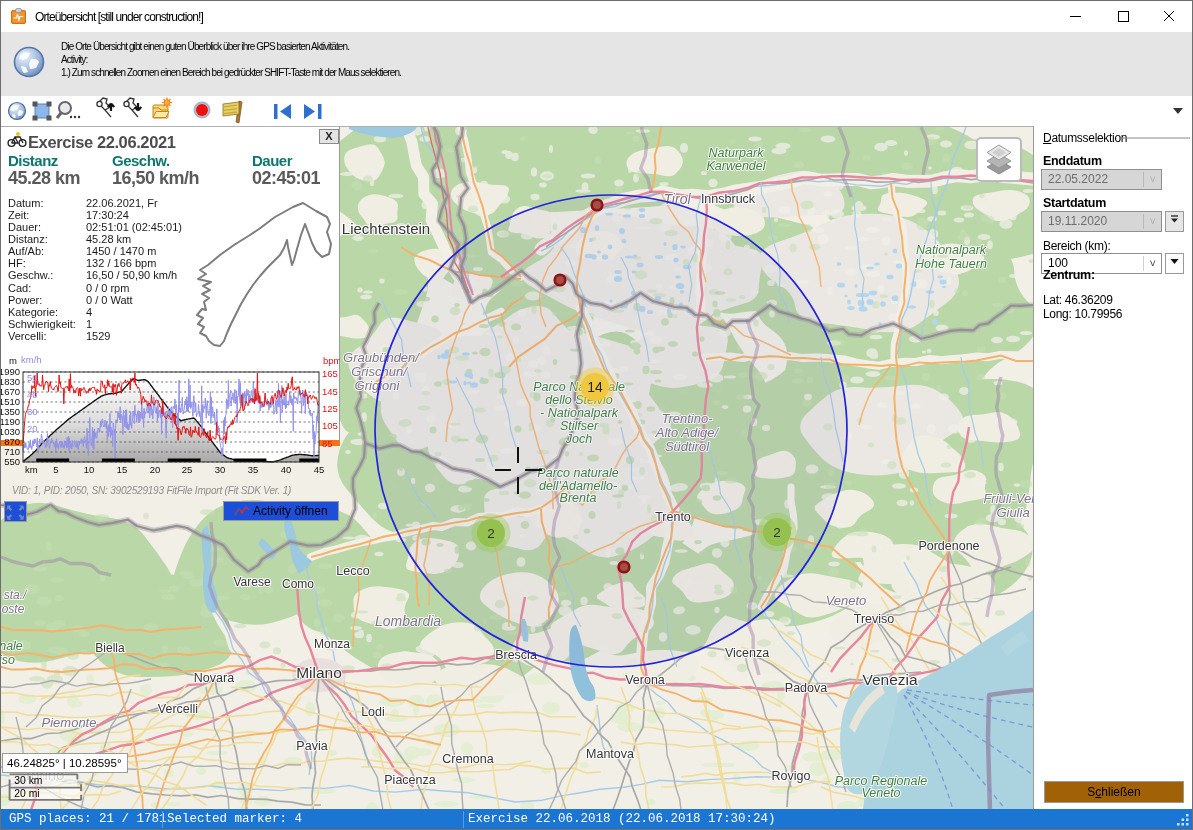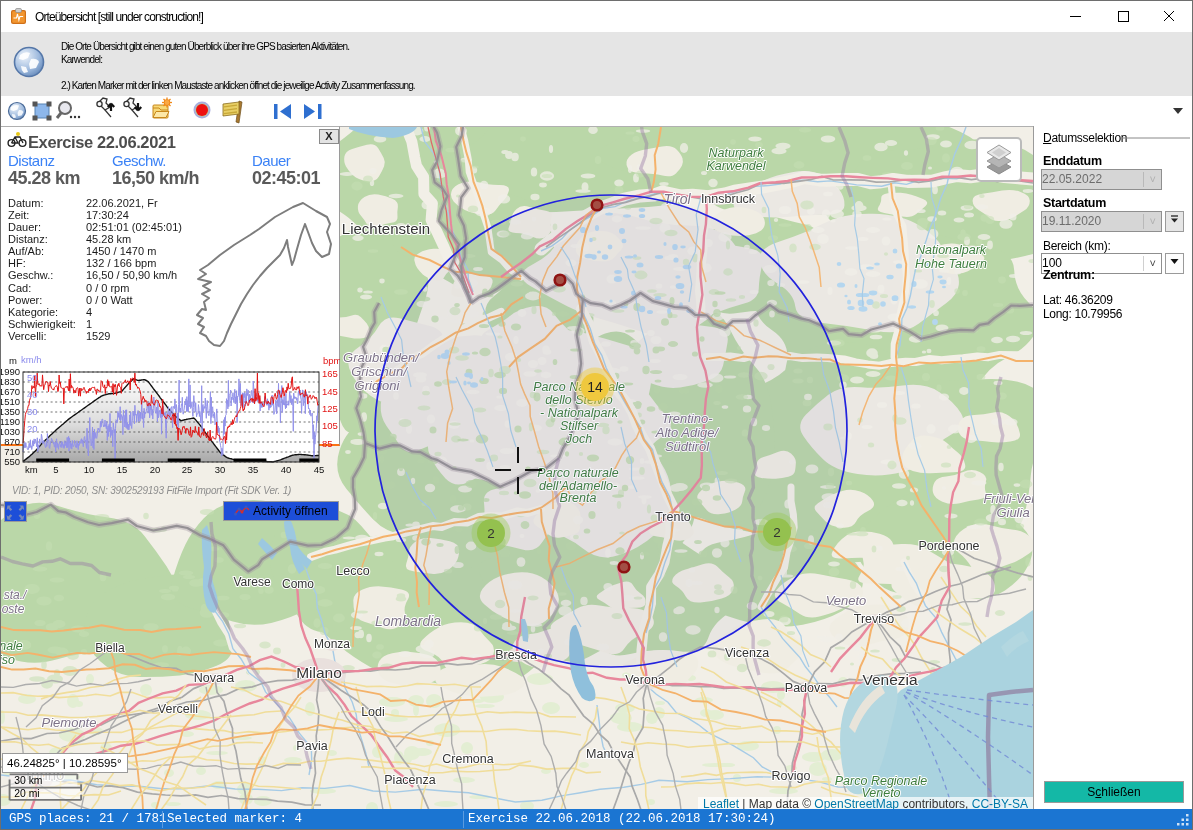--- a/index.html
+++ b/index.html
@@ -11,43 +11,43 @@
 
 #info { left:0; top:31px; width:100%; height:64px; background:#e5e5e5; font-size:10px; letter-spacing:-0.9px; color:#000; }
 #info div { position:absolute; left:60px; white-space:nowrap; }
 
 #toolbar { left:0; top:95px; width:100%; height:30px; background:#fff; }
 
 #map { left:0; top:125px; width:1032px; height:683px; overflow:hidden; background:#f1eee6;
   border-top:1px solid #b0b0b0; }
 
 #panel { left:0; top:125px; width:339px; height:320px; background:#fff;
-  border-right:1px solid #9a9a9a; border-bottom:2px solid #f97316; border-top:1px solid #b0b0b0; }
+  border-right:1px solid #9a9a9a; border-bottom:6px solid #f97316; border-top:1px solid #b0b0b0; }
 #panel h1 { position:absolute; left:27px; top:6px; font-size:16.5px; color:#4d4d4d;
   letter-spacing:-0.4px; font-weight:bold; }
 .xbtn { position:absolute; left:318px; top:2px; width:20px; height:15px; background:#e3e3e3;
   border:1px solid #8a8a8a; font-size:11px; font-weight:bold; color:#222; text-align:center;
   line-height:13px; }
-.stath { position:absolute; top:25px; font-size:15px; letter-spacing:-0.5px; font-weight:normal; color:#3b82f6; }
+.stath { position:absolute; top:25px; font-size:15px; letter-spacing:-0.5px; font-weight:bold; color:#0f766e; }
 .statv { position:absolute; top:41px; font-size:18px; letter-spacing:-0.5px; font-weight:bold; color:#5a5a5a; }
 #drows { position:absolute; left:7px; top:70px; width:220px; font-size:11px; color:#1a1a1a; }
 .drow { height:12.08px; line-height:12.08px; white-space:nowrap; }
 .dl { display:inline-block; width:78px; }
 #vid { position:absolute; left:11px; top:358px; font-size:10px; letter-spacing:-0.2px; color:#8d8d8d; white-space:nowrap;font-style:italic; }
 .panelbtn { position:absolute; background:#1d4ed8; border:1px solid #9a9a9a; }
 #actbtn { left:222px; top:374px; width:116px; height:20px; font-size:12px; color:#000;
   text-align:center; line-height:18px; }
 #arrbtn { left:3px; top:374px; width:23px; height:21px; }
 
 #side { left:1032px; top:125px; width:161px; height:683px; background:#fff;
   border-left:1px solid #9a9a9a; font-size:12px; color:#000; }
 #side .lab { position:absolute; left:9px; white-space:nowrap; letter-spacing:-0.3px; }
 #side .b { font-weight:bold; font-size:12.5px; }
 .combo { position:absolute; left:7px; width:121px; height:21px; border:1px solid #8f8f8f;
-  background:#d6d6d6; color:#6d6d6d; font-size:12px; line-height:19px; padding-left:0; }
+  background:#d6d6d6; color:#6d6d6d; font-size:12px; line-height:19px; padding-left:6px; }
 .combo .chev { position:absolute; right:5px; top:0px; color:#b0b0b0; font-size:11px; }
 .combo .sep { position:absolute; right:17px; top:2px; bottom:2px; width:1px; background:#b9b9b9; }
 .sidebtn { position:absolute; left:131px; width:19px; height:21px; background:#e6e6e6;
   border:1px solid #9a9a9a; text-align:center; }
 
 #status { left:0; top:808px; width:100%; height:21px; background:#1b75d2; color:#fff;
   font-size:12.5px; }
 #status span { position:absolute; top:3px; white-space:nowrap;font-family:Liberation Mono, monospace; }
 #status i { position:absolute; top:2px; bottom:2px; width:1px; background:#5b9be0; }
 
@@ -85,22 +85,22 @@
           <stop offset="0.55" stop-color="#9db9dd"></stop>
       <stop offset="1" stop-color="#4a72a8"></stop>
         </radialGradient>
       </defs>
     <circle cx="16" cy="16" r="14.5" fill="url(#gl)" stroke="#5577a8" stroke-width="1.6"></circle>
     <path d="M7,9 q5,-4 10,-2 l-2,5 -5,2 -4,-1 Z" fill="#fff" opacity="0.9"></path>
     <path d="M18,13 q6,-1 8,3 l-3,6 -6,1 -1,-5 Z" fill="#fff" opacity="0.9"></path>
     <path d="M8,20 l5,1 2,5 -4,1 q-3,-3 -3,-7 Z" fill="#fff" opacity="0.9"></path>
   </svg>
   <div style="top:9px">Die Orte Übersicht gibt einen guten Überblick über ihre GPS basierten Aktivitäten.</div>
-  <div style="top:22px">Karwendel:</div>
-  <div style="top:48px">2.) Karten Marker mit der linken Maustaste anklicken öffnet die jeweilige Activity Zusammenfassung.</div>
+  <div style="top:22px">Activity:</div>
+  <div style="top:35px">1.) Zum schnellen Zoomen einen Bereich bei gedrückter SHIFT-Taste mit der Maus selektieren.</div>
 </div>
 
 <div id="toolbar" class="abs">
   <svg class="abs" style="left:0;top:0" width="1193" height="30" viewBox="0 0 1193 30">
     <defs>
         <radialGradient id="gl2" cx="0.35" cy="0.3" r="0.9">
       <stop offset="0" stop-color="#eef4fb"></stop>
           <stop offset="0.6" stop-color="#9db9dd"></stop>
       <stop offset="1" stop-color="#4a72a8"></stop>
         </radialGradient>
@@ -1657,21 +1657,20 @@
 <div id="layers" class="abs">
   <svg width="42" height="41" viewBox="0 0 42 41">
     <g stroke-linejoin="round">
     <path d="M21,21 L9,28 21,35 33,28 Z" fill="#9a9a9a" stroke="#8a8a8a"></path>
     <path d="M21,15 L9,22 21,29 33,22 Z" fill="#b5b5b5" stroke="#979797"></path>
     <path d="M21,6 L9,13.5 21,21 33,13.5 Z" fill="#e8e8e8" stroke="#9a9a9a"></path>
     <path d="M21,9 L14,13.5 21,18 28,13.5 Z" fill="#cfcfcf"></path>
     </g>
   </svg>
 </div>
-<div id="attrib" class="abs"><a>Leaflet</a> | Map data © <a>OpenStreetMap</a> contributors, <a>CC-BY-SA</a></div>
 <div id="coords" class="abs">46.24825° | 10.28595°</div>
 <svg id="scale" class="abs" width="90" height="34" viewBox="0 0 90 34">
   <rect x="1" y="1" width="72" height="14" fill="rgba(255,255,255,0.55)"></rect>
   <rect x="1" y="15" width="76" height="14" fill="rgba(255,255,255,0.55)"></rect>
   <path d="M1,7 V29 M1,1.5 H73 M73,1 v6 M1,15.5 H77 M77,12 v7 M1,28.5 H77 M77,23 v6" stroke="#777" stroke-width="2" fill="none"></path>
   <text x="6" y="12" font-size="11" font-family="Liberation Sans, sans-serif">30 km</text>
   <text x="6" y="26" font-size="11" font-family="Liberation Sans, sans-serif">20 mi</text>
 </svg>
 </div>
 
@@ -1813,21 +1812,21 @@
         <path d="M1,3.5 l3.5,4 3.5,-4 Z" fill="#222"></path>
       </svg></div>
   <span class="lab" style="top:113px">Bereich (km):</span>
   <div class="combo" style="top:127px;background:#fff;color:#000">100<span class="sep" style="background:#d0d0d0"></span><span class="chev" style="color:#444">˅</span></div>
   <div class="sidebtn" style="top:127px;background:#fdfdfd"><svg width="9" height="7" viewBox="0 0 9 7">
         <path d="M0.5,1 l4,5 4,-5 Z" fill="#111"></path>
       </svg></div>
   <span class="lab b" style="top:142px">Zentrum:</span>
   <span class="lab" style="top:167px">Lat: 46.36209</span>
   <span class="lab" style="top:181px">Long: 10.79956</span>
-  <div class="panelbtn" style="left:10px;top:655px;width:140px;height:22px;background:#14b8a6;
+  <div class="panelbtn" style="left:10px;top:655px;width:140px;height:22px;background:#a16207;
     text-align:center;line-height:20px;font-size:12px">S<u>c</u>hließen</div>
 </div>
 
 <div id="status" class="abs">
   <span style="left:8px">GPS places: 21 / 1781</span>
   <i style="left:161px"></i>
   <span style="left:166px">Selected marker: 4</span>
   <i style="left:462px"></i>
   <span style="left:467px">Exercise 22.06.2018 (22.06.2018 17:30:24)</span>
   <svg class="abs" style="right:2px;top:4px" width="14" height="14" viewBox="0 0 14 14">

